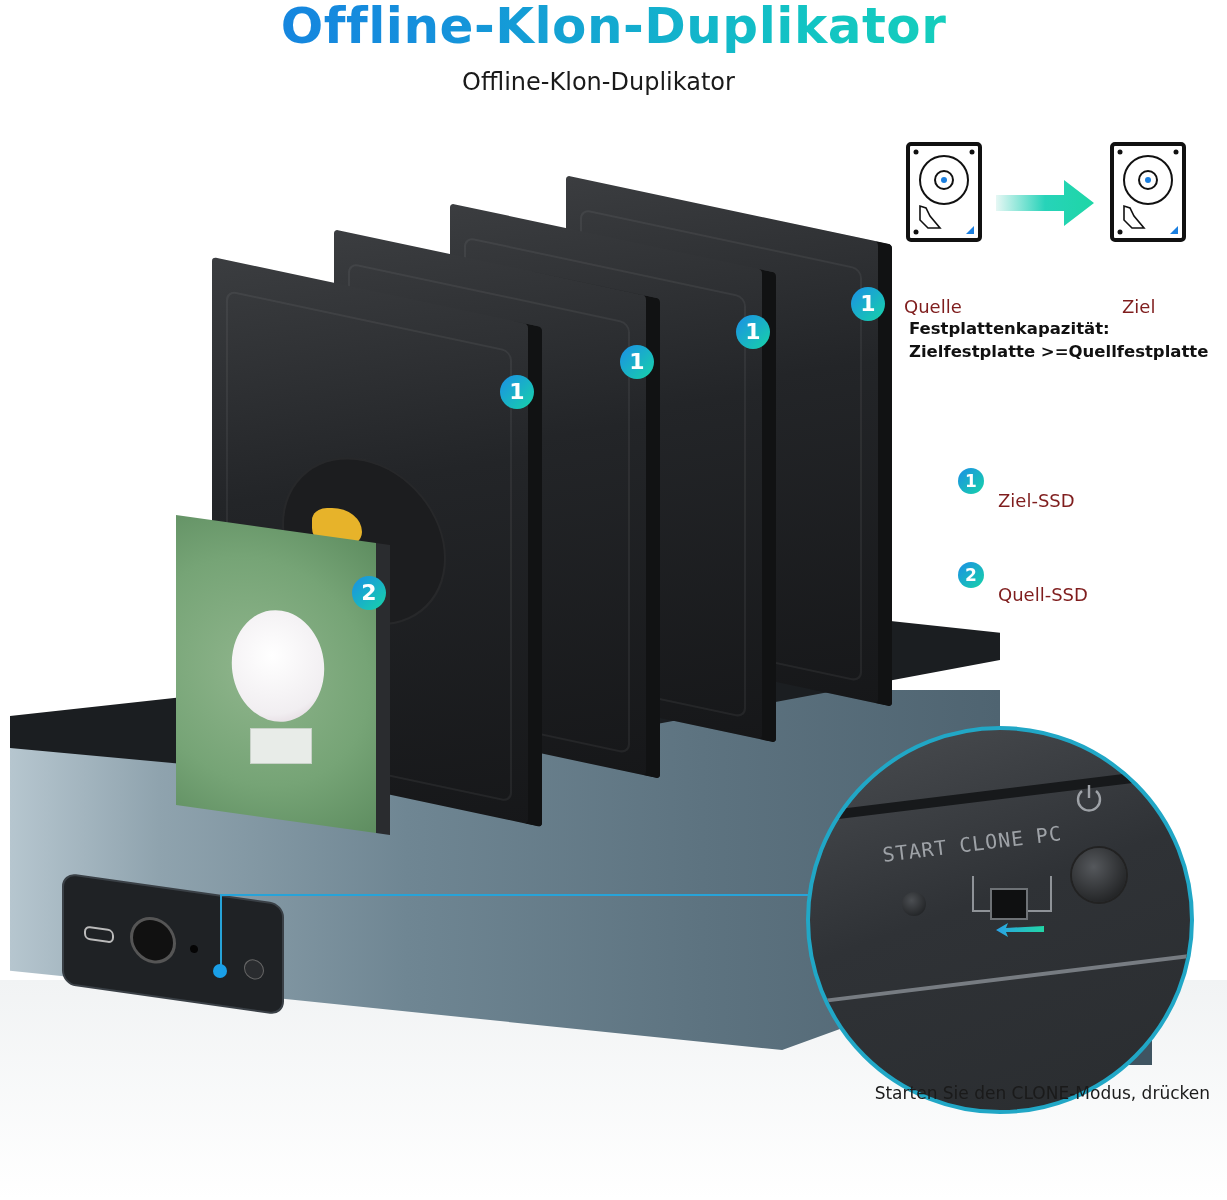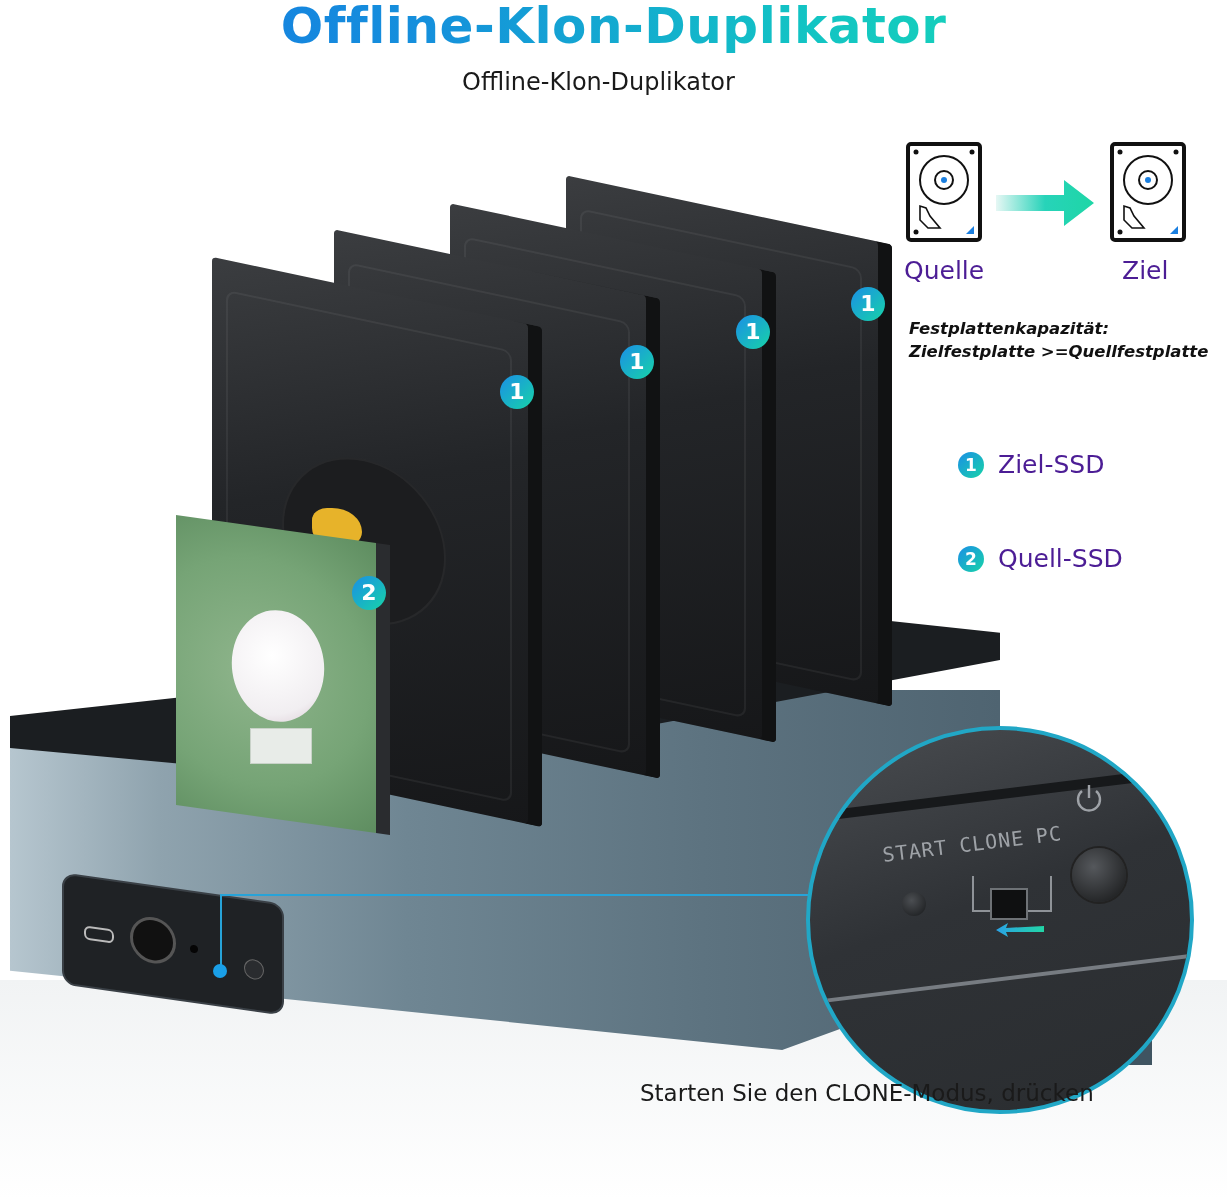--- a/index.html
+++ b/index.html
@@ -5,22 +5,22 @@
   html,body{margin:0;padding:0;}
   body{width:1227px;height:1200px;background:#ffffff;position:relative;overflow:hidden;font-family:"DejaVu Sans","Liberation Sans",sans-serif;color:#111;}
   .abs{position:absolute;}
   
   #title{left:0;width:1227px;top:-4px;text-align:center;font-size:50px;font-weight:bold;letter-spacing:0.5px;
     background:linear-gradient(90deg,#1673e4 0%,#1590dc 35%,#12c3c4 65%,#1ae2ae 100%);
     -webkit-background-clip:text;background-clip:text;color:transparent;line-height:60px;}
   #subtitle{left:0;width:1197px;top:66px;text-align:center;font-size:24px;color:#1a1a1a;line-height:32px;}
   
   .hdd-icon{width:76px;height:100px;}
-  .legend-text{font-size:25px;color:#4c1d95;}
-  .cap-text{font-size:16.5px;font-weight:bold;color:#111;line-height:23px;white-space:nowrap;font-style:italic;}
+  .legend-text{font-size:18px;color:#7f1d1d;margin-top:40px;}
+  .cap-text{font-size:16.5px;font-weight:bold;color:#111;line-height:23px;white-space:nowrap;}
   .badge{width:26px;height:26px;border-radius:50%;background:linear-gradient(135deg,#1b8fe6,#17d3a8);color:#fff;font-weight:bold;font-size:17px;text-align:center;line-height:26px;}
   .badge.big{width:34px;height:34px;line-height:34px;font-size:22px;}
   
   #floor{left:0;top:980px;width:1227px;height:220px;background:linear-gradient(180deg,#f1f3f4 0%,#ffffff 100%);}
   #dock-body{left:10px;top:690px;width:990px;height:360px;
     background:linear-gradient(90deg,#b6c6cf 0%,#8fa3ae 15%,#6f8693 40%,#5d7380 70%,#4f6471 100%);
     clip-path:polygon(0 8%,60% 0,100% 0,100% 78%,78% 100%,0 78%);}
   #dock-top{left:10px;top:620px;width:990px;height:160px;background:#1b1e21;
     clip-path:polygon(0 60%,88% 0,100% 8%,100% 25%,35% 100%,0 80%);}
   .grid-rim{background-image:linear-gradient(90deg,rgba(255,255,255,0.12) 1px,transparent 1px),linear-gradient(0deg,rgba(255,255,255,0.12) 1px,transparent 1px);background-size:9px 9px;}
@@ -30,21 +30,21 @@
   .drive-inner{position:absolute;left:14px;top:30px;right:30px;bottom:18px;border:2px solid rgba(255,255,255,0.06);border-radius:10px;}
   #pcb{left:176px;top:530px;width:200px;height:290px;background:radial-gradient(circle at 40% 50%,#8fb58c 0%,#76a476 60%,#5e8d60 100%);transform:skewY(8deg);border-right:14px solid #2a2c2f;}
   #pcb-disc{left:232px;top:610px;width:92px;height:112px;border-radius:50%;background:radial-gradient(circle at 45% 40%,#ffffff 0%,#f1eef1 70%,#d9c9d2 100%);transform:rotate(-8deg);}
   #pcb-label{left:250px;top:728px;width:60px;height:34px;background:#e8ece8;border:1px solid #c8d2c8;}
   #yellow-conn{left:312px;top:508px;width:50px;height:40px;background:#e7b32a;border-radius:30% 60% 40% 50%;}
   
   #callout{left:806px;top:726px;width:380px;height:380px;border-radius:50%;overflow:hidden;border:4px solid #21a7c6;
     background:linear-gradient(160deg,#4a4d51 0%,#2f3236 45%,#2a2d30 100%);}
   #callout-clip{left:886px;top:850px;width:266px;height:215px;background:#3f5461;}
   .embossed{color:#9ea2a7;font-family:"DejaVu Sans Mono","Liberation Mono",monospace;font-size:20px;letter-spacing:1px;transform:rotate(-7deg);}
-  #caption{left:640px;top:1082px;width:570px;text-align:left;font-size:23px;line-height:23px;color:#1a1a1a;}
+  #caption{left:640px;top:1082px;width:570px;text-align:right;font-size:17px;line-height:23px;color:#1a1a1a;}
   #leader-v{left:220px;top:894px;width:2px;height:80px;background:#27a3d8;}
   #leader-h{left:220px;top:894px;width:590px;height:2px;background:#27a3d8;}
   #leader-dot{left:213px;top:964px;width:14px;height:14px;border-radius:50%;background:#1aa0e8;}
 </style>
 </head>
 <body>
 
 <div id="title" class="abs">Offline-Klon-Duplikator</div>
 <div id="subtitle" class="abs">Offline-Klon-Duplikator</div>
 

